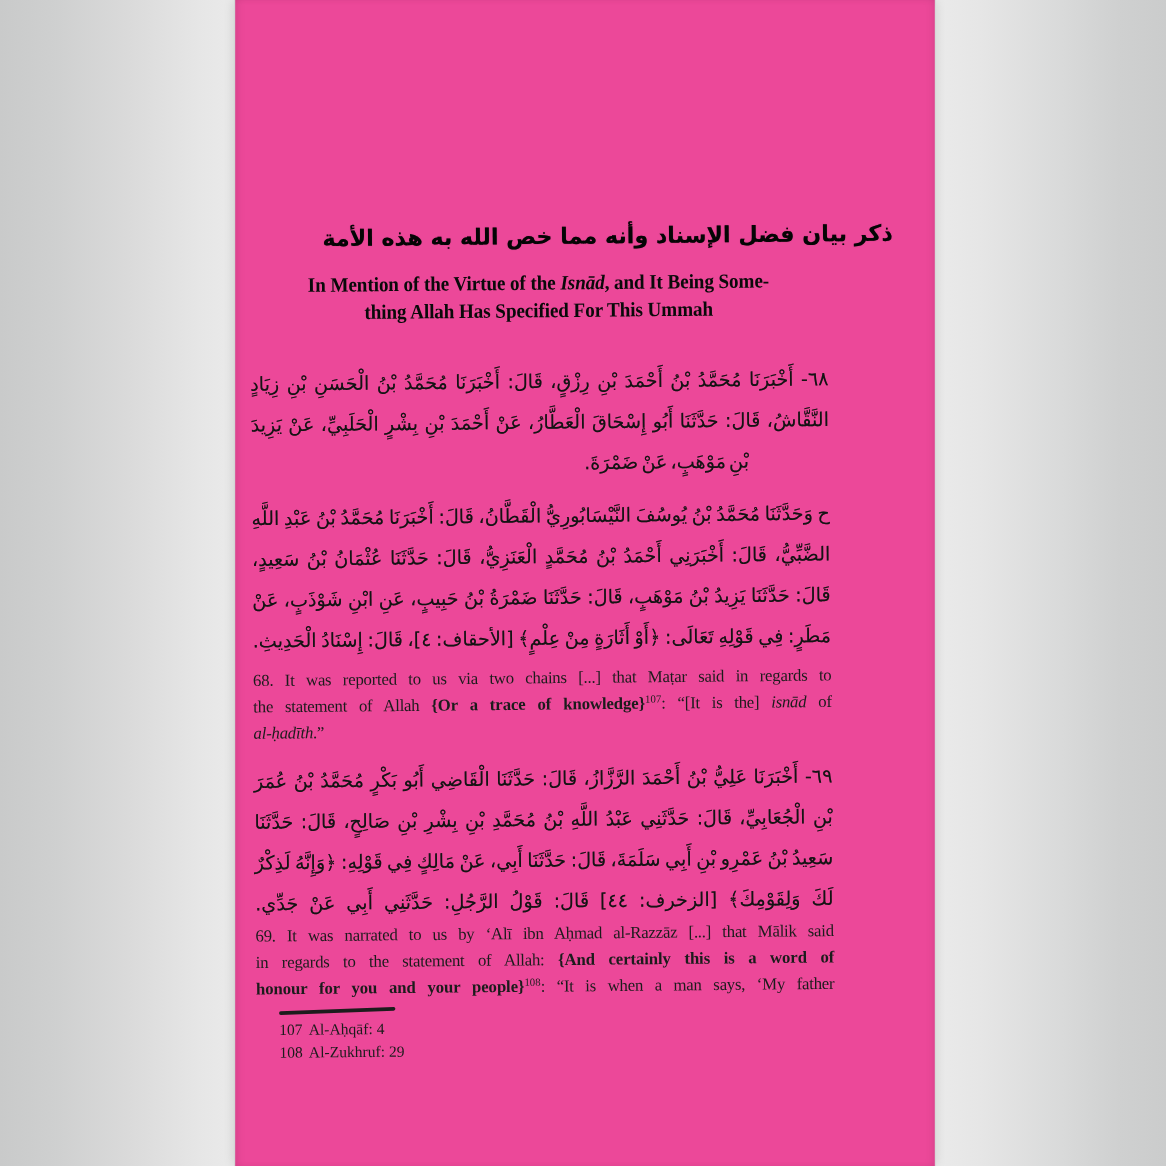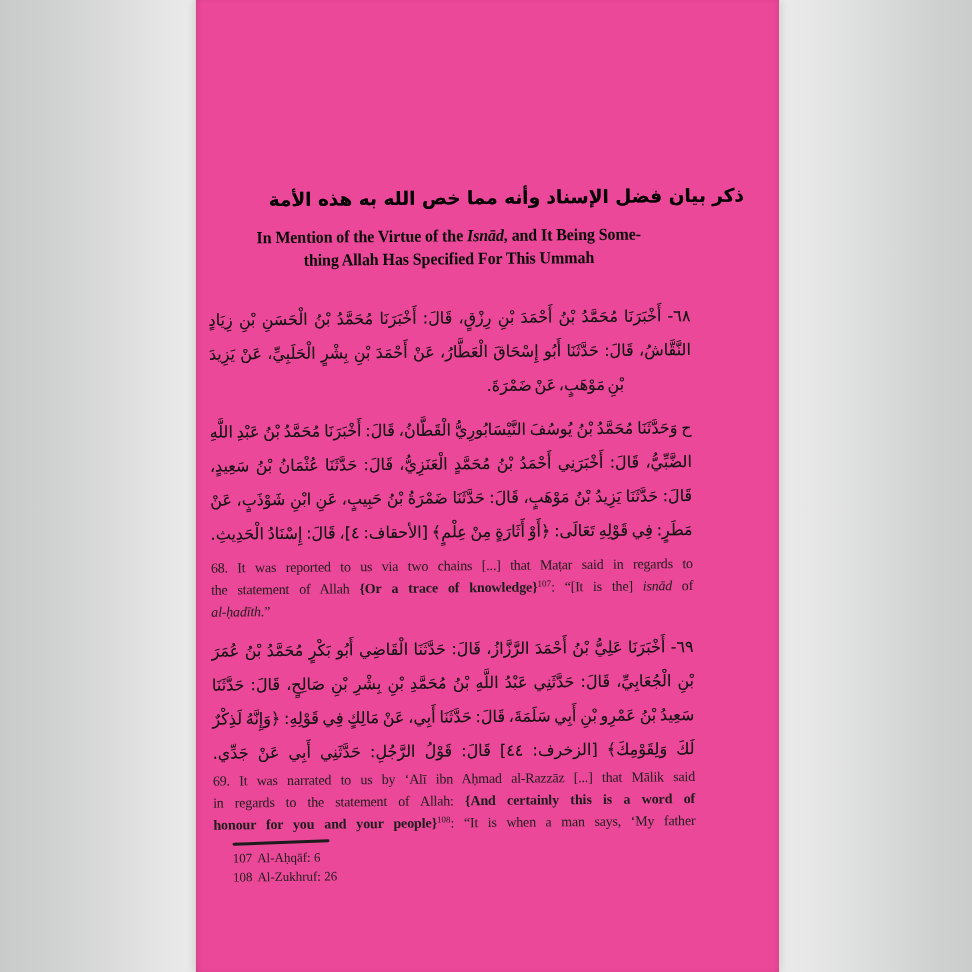--- a/index.html
+++ b/index.html
@@ -124,18 +124,18 @@
 
     <div class="en en69">
       <div class="line">69. It was narrated to us by ‘Alī ibn Aḥmad al-Razzāz [...] that Mālik said</div>
       <div class="line"><span>in regards to the statement of Allah: </span><b>{And certainly this is a word of</b></div>
       <div class="line"><b>honour for you and your people}</b><sup class="fnref">108</sup><span>: “It is when a man says, ‘My father</span></div>
     </div>
 
     <div class="fn-rule"></div>
 
     <div class="footnotes">
-      <div class="fn-line"><span class="fn-label">107</span><span>Al-Aḥqāf: 6</span></div>
-      <div class="fn-line"><span class="fn-label">108</span><span>Al-Zukhruf: 26</span></div>
+      <div class="fn-line"><span class="fn-label">107</span><span>Al-Aḥqāf: 4</span></div>
+      <div class="fn-line"><span class="fn-label">108</span><span>Al-Zukhruf: 29</span></div>
     </div>
 
   </div>
 </div>
 
 </body></html>

